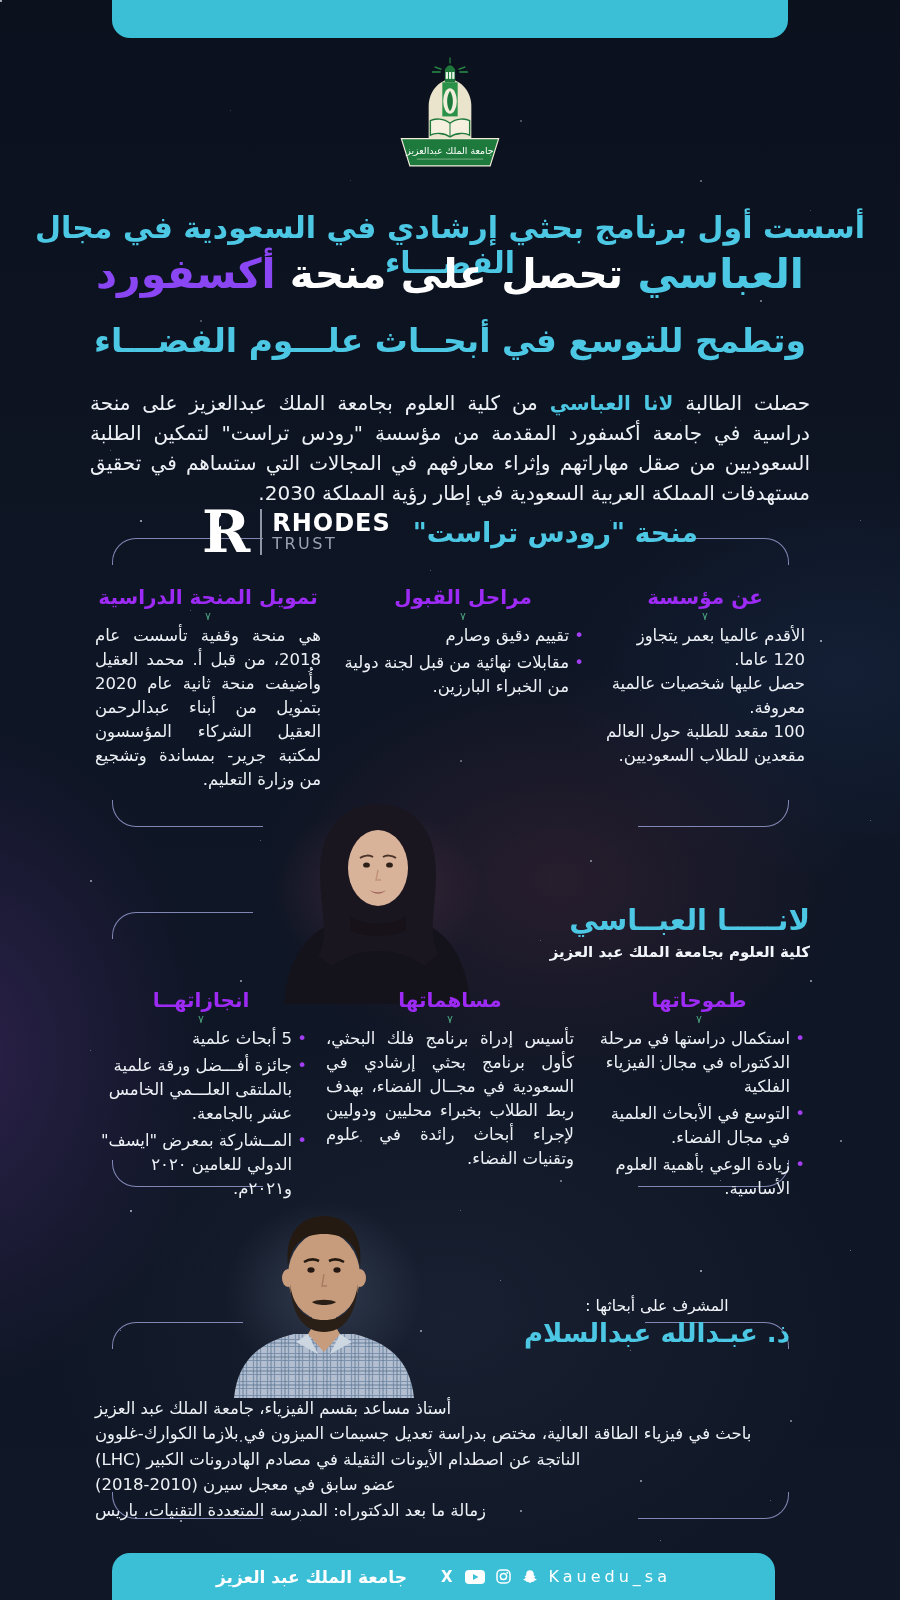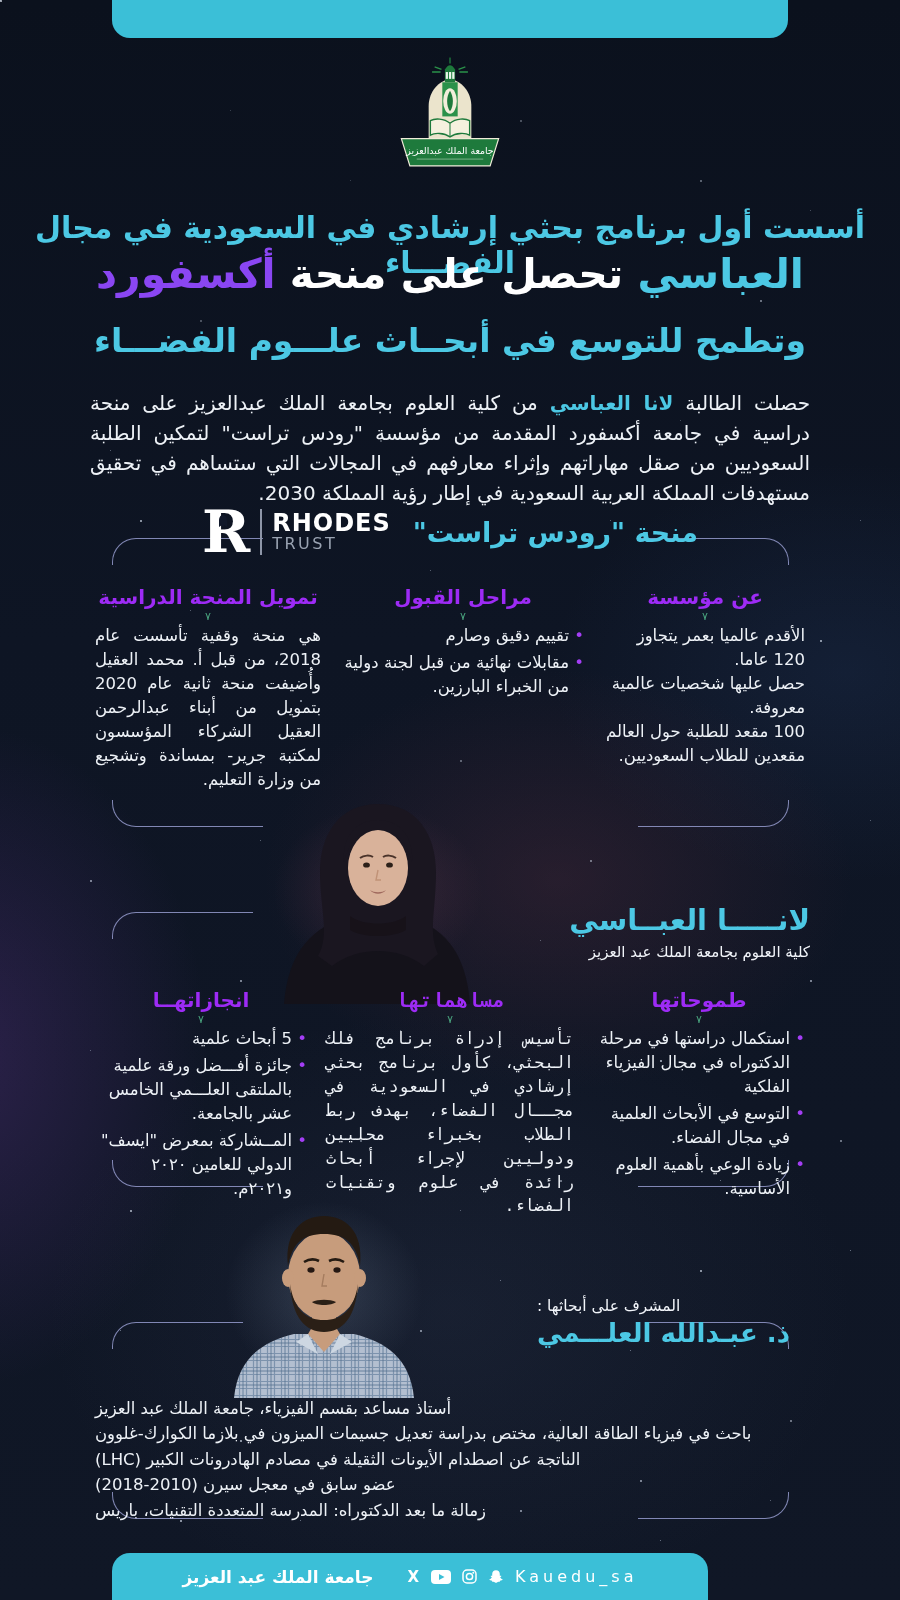--- a/index.html
+++ b/index.html
@@ -31,21 +31,21 @@
     780px 1340px 0 rgba(205,215,235,.6),560px 1420px 0 rgba(205,215,235,.6),300px 1520px 0 rgba(205,215,235,.6),
     660px 1540px 0 rgba(205,215,235,.6),120px 1330px 0 rgba(205,215,235,.6),220px 1130px 0 rgba(205,215,235,.5),
     400px 1030px 0 rgba(205,215,235,.5),850px 1250px 0 rgba(205,215,235,.6),870px 820px 0 rgba(205,215,235,.5),
     760px 760px 0 rgba(205,215,235,.5),640px 690px 0 rgba(205,215,235,.5),540px 940px 0 rgba(205,215,235,.5),
     460px 1210px 0 rgba(205,215,235,.5),350px 900px 0 rgba(205,215,235,.4),170px 760px 0 rgba(205,215,235,.4),
     90px 1050px 0 rgba(205,215,235,.5),630px 1350px 0 rgba(205,215,235,.6),770px 1500px 0 rgba(205,215,235,.5),
     480px 1460px 0 rgba(205,215,235,.5),260px 1390px 0 rgba(205,215,235,.5),580px 240px 0 rgba(205,215,235,.4),
     680px 420px 0 rgba(205,215,235,.4),810px 210px 0 rgba(205,215,235,.4),350px 180px 0 rgba(205,215,235,.3),230px 110px 0 rgba(205,215,235,.3);}
   
   .topbar{left:112px;top:0;width:676px;height:38px;background:#3bbfd7;border-radius:0 0 18px 18px;}
-  .footerbar{left:112px;top:1553px;width:596px;height:47px;background:#3bbfd7;border-radius:18px 18px 0 0;
+  .footerbar{left:112px;top:1553px;width:663px;height:47px;background:#3bbfd7;border-radius:18px 18px 0 0;
     display:flex;align-items:center;justify-content:center;gap:34px;}
   .footer-uni{font-size:17px;font-weight:bold;color:#ffffff;direction:rtl;}
   .footer-social{display:flex;align-items:center;gap:11px;}
   .footer-social svg{display:block;}
   .footer-x{font-size:15px;font-weight:bold;color:#ffffff;letter-spacing:1px;}
   .footer-handle{font-size:16px;color:#ffffff;letter-spacing:4px;}
   
   .h-line{left:0;width:900px;text-align:center;direction:rtl;font-weight:bold;}
   .h1{top:210px;font-size:30px;color:#4cc8e4;}
   .h2{top:250px;font-size:41px;color:#ffffff;}
@@ -78,31 +78,31 @@
   .col-chev{text-align:center;color:#4aa57f;font-size:11px;line-height:1;margin-top:2px;}
   .col-body{margin-top:2px;font-size:16.5px;line-height:1.45;color:#eef2f7;direction:rtl;}
   .col-body.just{text-align:justify;}
   .col-body .plain{text-align:right;}
   ul.blist{list-style:none;margin:0;padding:0;text-align:right;}
   ul.blist li{position:relative;padding-right:15px;margin-bottom:3px;}
   ul.blist li::before{content:"•";position:absolute;right:0;top:0;color:#a43ef5;}
   .rcols{top:585px;}
   .lcols{top:988px;}
   .w200{width:200px;} .w245{width:242px;} .w225{width:226px;}
-  .w215{width:212px;} .w250{width:248px;font-family:Liberation Mono, monospace;}
+  .w215{width:212px;} .w250{width:248px;}
   
   .lana-photo{left:262px;top:798px;width:232px;height:206px;
     background:radial-gradient(60% 55% at 50% 45%, rgba(110,62,84,.35), transparent 75%);}
   .lana-name{right:90px;top:903px;text-align:right;direction:rtl;}
   .lana-name .nm{font-size:29px;font-weight:bold;color:#4cc8e4;}
-  .lana-name .col-sub{margin-top:6px;font-size:15px;font-weight:normal;color:#f2f5fa;}
+  .lana-name .col-sub{margin-top:6px;font-size:15px;font-weight:bold;color:#f2f5fa;}
   
   .sup-photo{left:222px;top:1196px;width:204px;height:202px;
     background:radial-gradient(62% 58% at 50% 48%, rgba(150,170,195,.22), transparent 78%);}
-  .sup-head{right:110px;top:1297px;text-align:left;direction:rtl;}
+  .sup-head{right:110px;top:1297px;text-align:center;direction:rtl;}
   .sup-label{font-size:15.5px;color:#f2f5fa;}
   .sup-name{margin-top:3px;font-size:26px;font-weight:bold;color:#4cc8e4;}
   .sup-bio{right:110px;top:1397px;width:695px;direction:rtl;text-align:left;font-size:16.5px;line-height:1.42;color:#eef2f7;}
   .sup-bio div{margin-bottom:2px;}
 </style>
 </head>
 <body>
 
 <div class="canvas">
   <div class="stars-a"></div>
@@ -278,21 +278,21 @@
     </svg>
   </div>
 
   <div class="brk tl" style="left:112px;top:1322px;width:130px;"></div>
   <div class="brk tr" style="left:645px;top:1322px;width:143px;"></div>
   <div class="brk bl" style="left:112px;top:1492px;"></div>
   <div class="brk br" style="left:638px;top:1492px;"></div>
 
   <div class="abs sup-head">
     <div class="sup-label">المشرف على أبحاثها :</div>
-    <div class="sup-name">ذ. عبـدالله العلـــمي</div>
+    <div class="sup-name">ذ. عبـدالله عبدالسلام</div>
   </div>
 
   <div class="abs sup-bio">
     <div>أستاذ مساعد بقسم الفيزياء، جامعة الملك عبد العزيز</div>
     <div>باحث في فيزياء الطاقة العالية، مختص بدراسة تعديل جسيمات الميزون في بلازما الكوارك-غلوون</div>
     <div>الناتجة عن اصطدام الأيونات الثقيلة في مصادم الهادرونات الكبير (LHC)</div>
     <div>عضو سابق في معجل سيرن (2010-2018)</div>
     <div>زمالة ما بعد الدكتوراه: المدرسة المتعددة التقنيات، باريس</div>
   </div>
 

